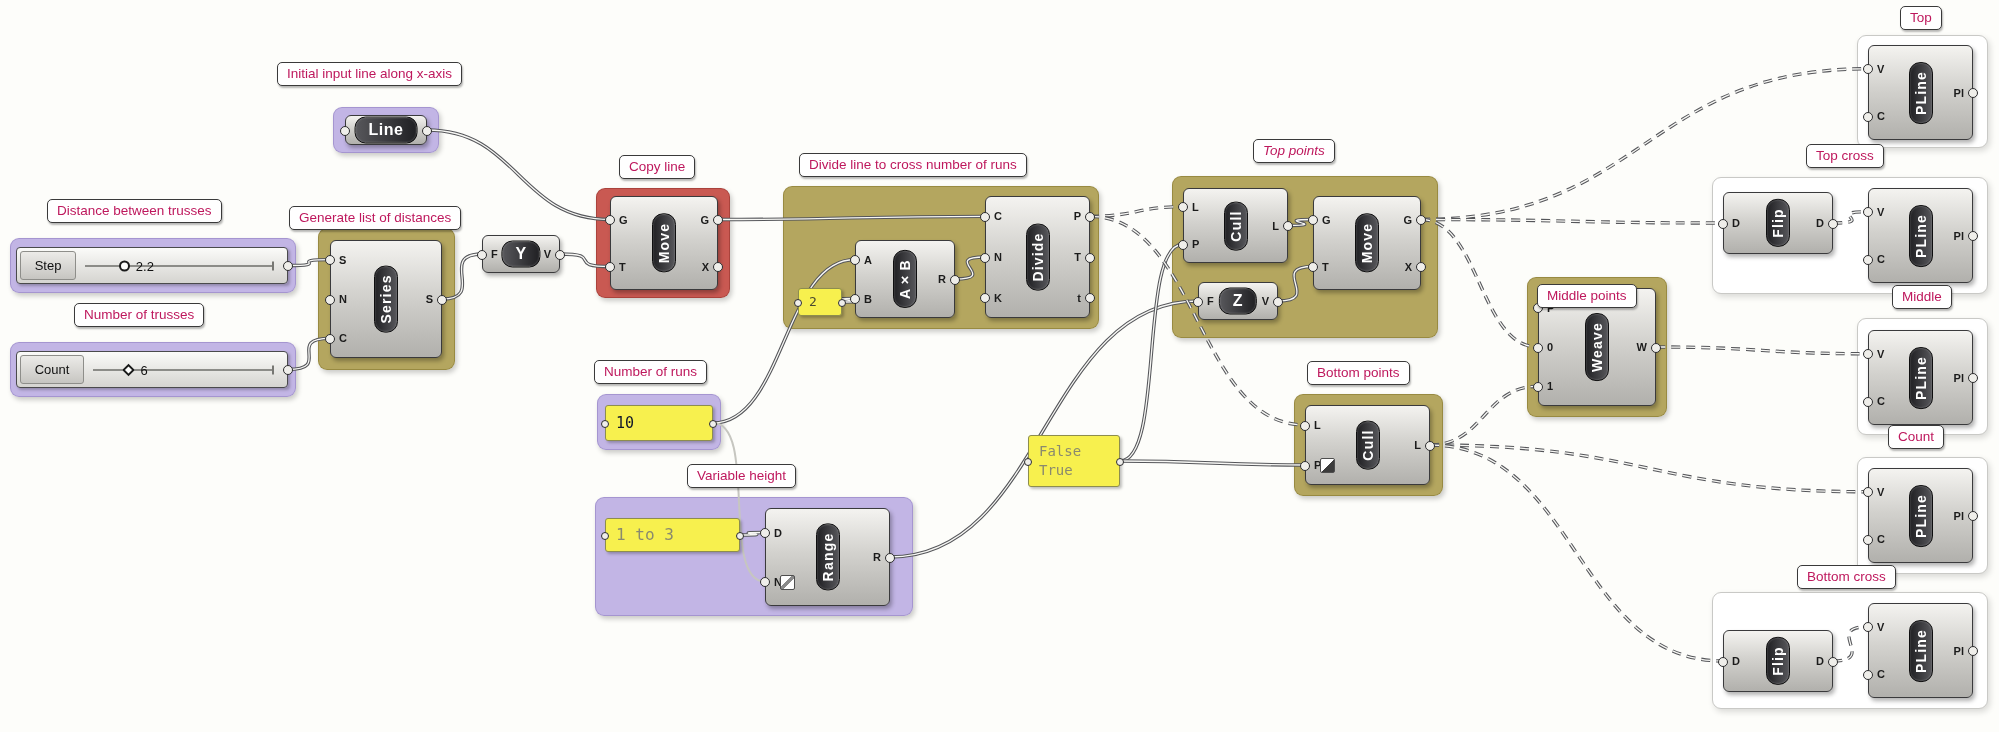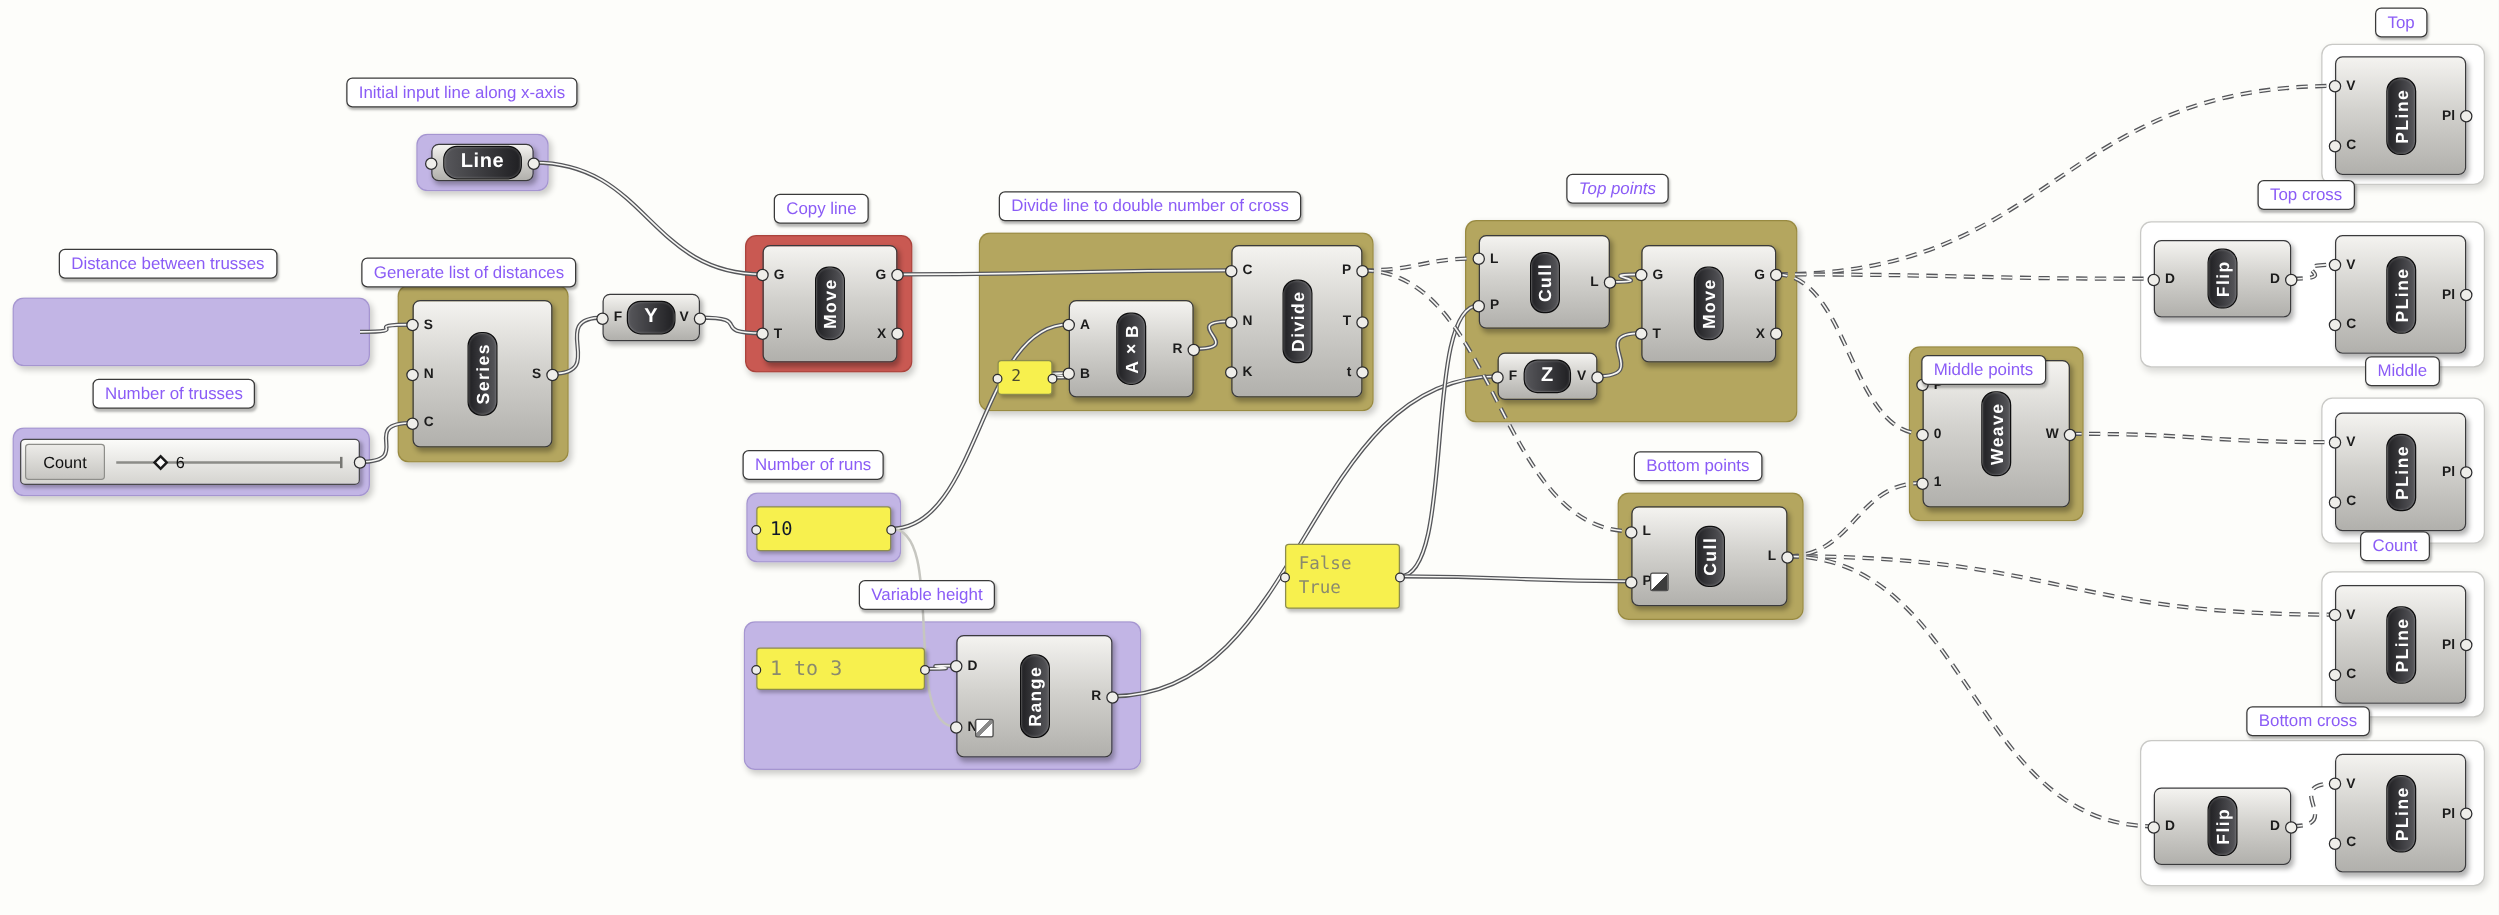--- a/index.html
+++ b/index.html
@@ -12,21 +12,21 @@
   #nodes-layer { z-index:30; }
   #labels-layer { z-index:40; }
 
   .group { position:absolute; border-radius:9px; box-shadow:2px 3px 5px rgba(0,0,0,0.20); }
   .group-purple { background:rgba(152,130,214,0.58); border:1px solid rgba(108,88,170,0.35); }
   .group-olive  { background:rgba(148,128,28,0.70); border:1px solid rgba(110,95,20,0.40); }
   .group-red    { background:rgba(194,66,58,0.88); border:1px solid rgba(140,45,40,0.50); }
   .group-white  { background:#ffffff; border:1px solid #c9c9c6; box-shadow:2px 3px 6px rgba(0,0,0,0.14); }
 
   .glabel { position:absolute; background:#ffffff; border:1.3px solid #3a3a3a; border-radius:5px;
-            padding:3px 9px 4px; font-size:13.5px; color:#8b5cf6; white-space:nowrap;
+            padding:3px 9px 4px; font-size:13.5px; color:#be185d; white-space:nowrap;
             box-shadow:1px 2px 2px rgba(0,0,0,0.28); }
 
   .comp { position:absolute; border-radius:6px; border:1.6px solid #3a3a3c;
           background:linear-gradient(180deg,#f4f3f0 0%, #d3d2ce 45%, #b1b0ac 100%);
           box-shadow:2px 3px 4px rgba(0,0,0,0.30); }
   .capsule { position:absolute; left:50%; top:50%; background:linear-gradient(90deg,#57575b,#202023);
              color:#fff; border:1px solid #0e0e0f; border-radius:11px; font-weight:bold;
              box-shadow:inset 0 0 2px rgba(255,255,255,0.35); }
   .capsule-v { writing-mode:vertical-rl; transform:translate(-50%,-50%) rotate(180deg);
                padding:8px 4px; font-size:14px; letter-spacing:1.2px; line-height:1; }
@@ -195,20 +195,28 @@
         <path d="M 1833 661 C 1878 661, 1823 626.75, 1868 626.75" class="wire-outer dashed"></path>
         <path d="M 1833 661 C 1878 661, 1823 626.75, 1868 626.75" class="wire-inner dashed"></path>
       </g>
     </svg>
   <div id="nodes-layer">
       <div class="comp" style="left: 345px; top: 115px; width: 82px; height: 30px;">
         <div class="capsule capsule-h">Line</div>
         <div class="port" style="top: 9.5px; left: -6px;"></div>
         <div class="port" style="top: 9.5px; right: -6px;"></div>
       </div>
+      <div class="slider" style="left: 16px; top: 247px; width: 272px; height: 37px;">
+        <div class="slider-name" style="width: 56px;">Step</div>
+        <div class="groove" style="left: 68px; width: 188px;"></div>
+        <div class="groove-tick" style="left: 255px;"></div>
+        <div class="knob-circle" style="left: 101.84px;"></div>
+        <div class="slider-value" style="left: 118.84px;">2.2</div>
+        <div class="port" style="right: -6px; top: 13px;"></div>
+      </div>
       <div class="slider" style="left: 16px; top: 351px; width: 272px; height: 37px;">
         <div class="slider-name" style="width: 64px;">Count</div>
         <div class="groove" style="left: 76px; width: 180px;"></div>
         <div class="groove-tick" style="left: 255px;"></div>
         <div class="knob-diamond" style="left: 106.6px;"></div>
         <div class="slider-value" style="left: 123.6px;">6</div>
         <div class="port" style="right: -6px; top: 13px;"></div>
       </div>
       <div class="comp" style="left: 330px; top: 240px; width: 112px; height: 118px;">
         <div class="capsule capsule-v">Series</div>
@@ -401,21 +409,21 @@
         <div class="port" style="top: 42px; right: -6px;"></div>
         <span class="portlabel" style="top: 40.5px; right: 8px;">Pl</span>
       </div>
     </div>
   <div id="labels-layer">
       <div class="glabel" style="left: 277px; top: 62px;">Initial input line along x-axis</div>
       <div class="glabel" style="left: 47px; top: 199px;">Distance between trusses</div>
       <div class="glabel" style="left: 289px; top: 206px;">Generate list of distances</div>
       <div class="glabel" style="left: 74px; top: 303px;">Number of trusses</div>
       <div class="glabel" style="left: 619px; top: 155px;">Copy line</div>
-      <div class="glabel" style="left: 799px; top: 153px;">Divide line to double number of cross</div>
+      <div class="glabel" style="left: 799px; top: 153px;">Divide line to cross number of runs</div>
       <div class="glabel" style="left: 594px; top: 360px;">Number of runs</div>
       <div class="glabel" style="left: 687px; top: 464px;">Variable height</div>
       <div class="glabel" style="left: 1253px; top: 139px; font-style: italic;">Top points</div>
       <div class="glabel" style="left: 1307px; top: 361px;">Bottom points</div>
       <div class="glabel" style="left: 1537px; top: 244px; margin-top: 40px;">Middle points</div>
       <div class="glabel" style="left: 1900px; top: 6px;">Top</div>
       <div class="glabel" style="left: 1806px; top: 144px;">Top cross</div>
       <div class="glabel" style="left: 1892px; top: 285px;">Middle</div>
       <div class="glabel" style="left: 1888px; top: 425px;">Count</div>
       <div class="glabel" style="left: 1797px; top: 565px;">Bottom cross</div>

